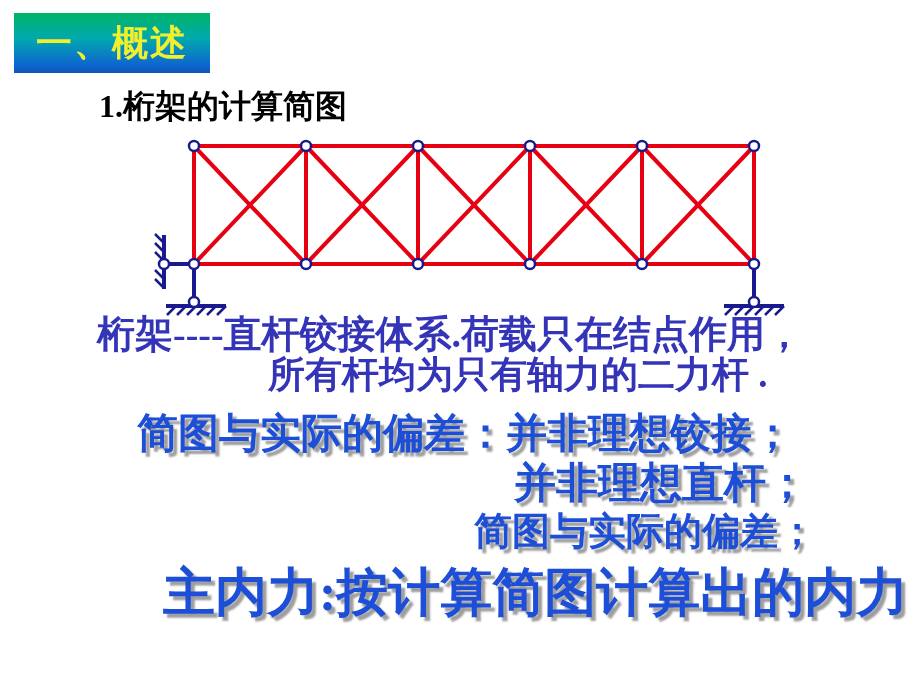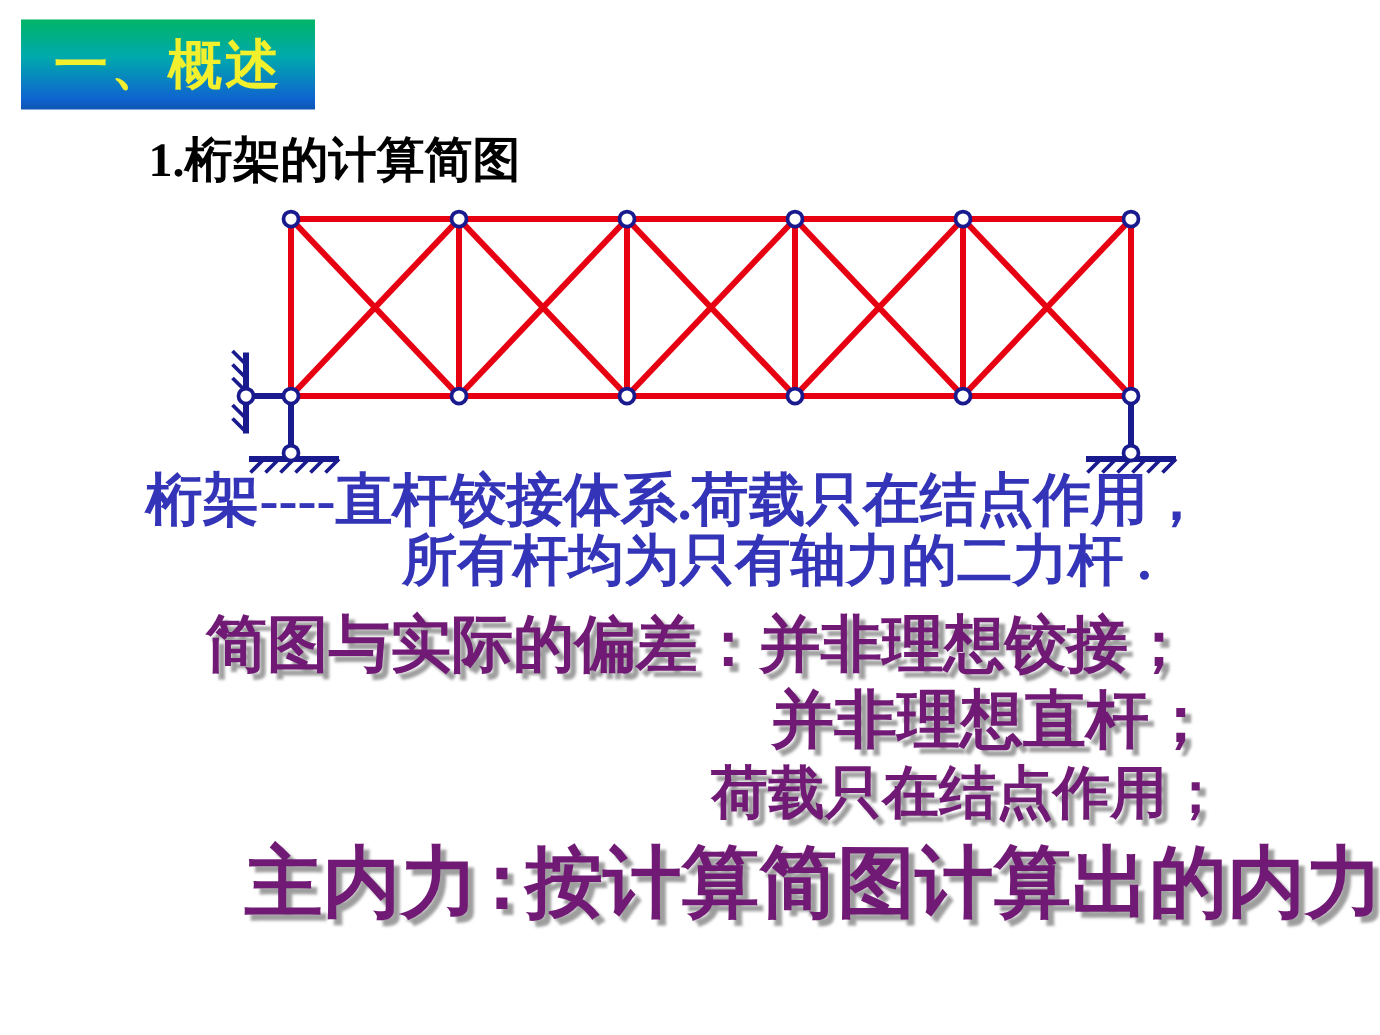--- a/index.html
+++ b/index.html
@@ -31,21 +31,21 @@
 
   .truss-wrap{position:absolute;left:140px;top:135px;width:670px;height:185px;}
 
   .m{stroke:var(--member-red);stroke-width:4;stroke-linecap:butt;}
   .s{stroke:var(--node-navy);stroke-width:4;stroke-linecap:butt;}
   .h{stroke:var(--node-navy);stroke-width:2.5;stroke-linecap:butt;}
   .joint{fill:#ffffff;stroke:var(--node-navy);stroke-width:2.5;}
 
   .txt{position:absolute;white-space:nowrap;font-weight:bold;line-height:1.1;}
   .blue{color:var(--caption-blue);}
-  .blk{color:#701a75;text-shadow:4px 4px 2px var(--shadow-gray);font-family:Liberation Mono, monospace;}
+  .blk{color:#1d4ed8;text-shadow:4px 4px 2px var(--shadow-gray);}
 
   .def1{left:97px;top:314px;font-size:38px;}
   .def2{left:252px;top:355px;font-size:37px;margin-left:16px;}
   .devA{left:137px;top:411px;font-size:41px;}
   .devB{left:514px;top:460px;font-size:42px;text-align:center;}
   .devC{left:474px;top:511px;font-size:38px;}
   .forceA{left:163px;top:564px;font-size:52px;}
   .forceB{left:160px;top:612px;font-size:41px;}
 </style>
 </head>
@@ -134,17 +134,17 @@
       <circle class="joint" cx="54" cy="167" r="5"></circle>
       <circle class="joint" cx="614" cy="167" r="5"></circle>
     </g>
   </svg>
 
   <div class="txt blue def1">桁架----直杆铰接体系.荷载只在结点作用，</div>
   <div class="txt blue def2">所有杆均为只有轴力的二力杆 .</div>
 
   <div class="txt blk devA">简图与实际的偏差：并非理想铰接；</div>
   <div class="txt blk devB">并非理想直杆；</div>
-  <div class="txt blk devC">荷载只在结点作用；</div>
+  <div class="txt blk devC">简图与实际的偏差；</div>
 
   <div class="txt blk forceA">主内力:按计算简图计算出的内力</div>
 
 </div>
 
 </body></html>

